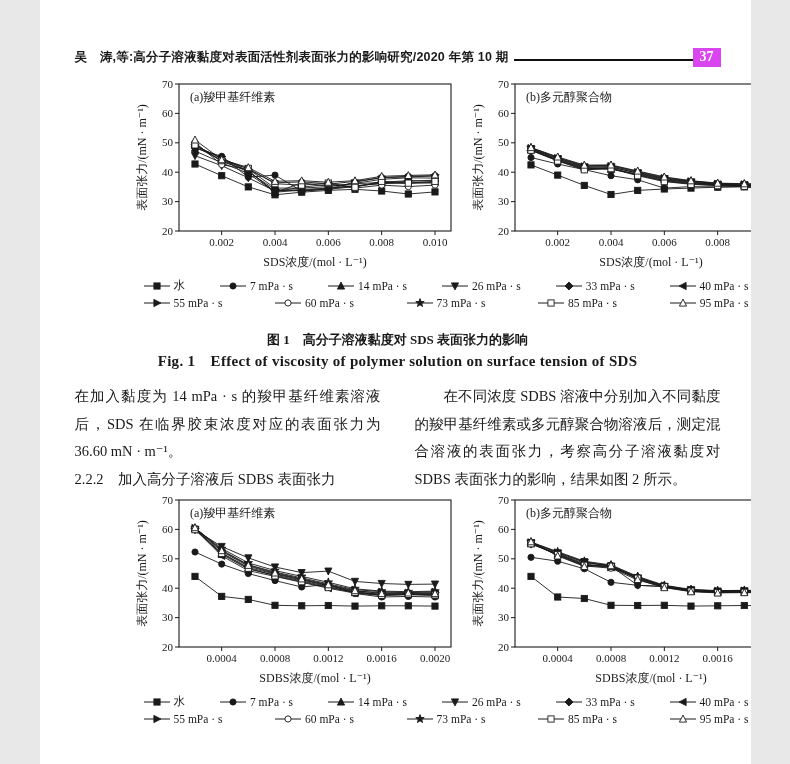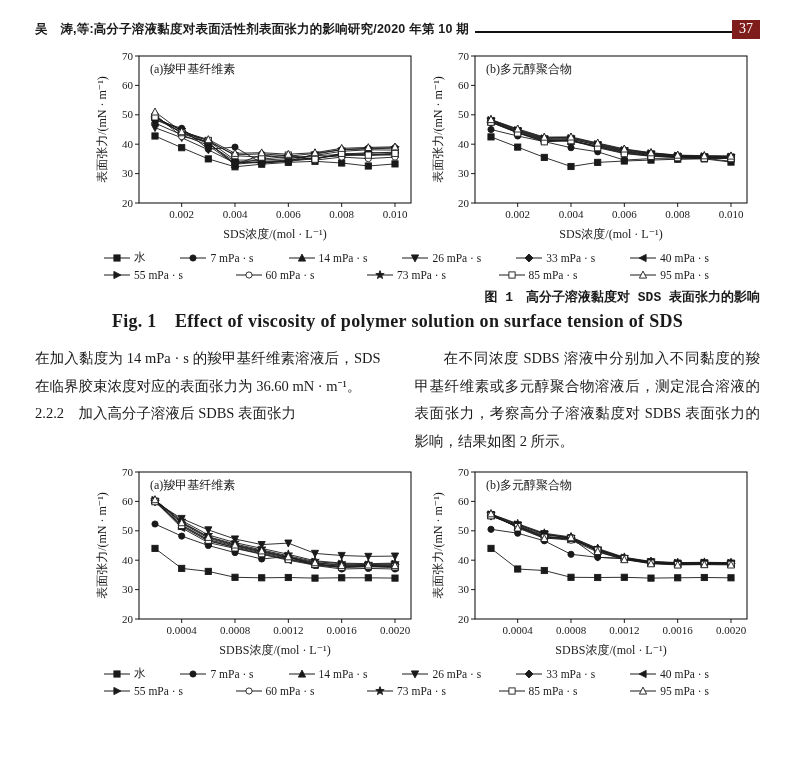--- a/index.html
+++ b/index.html
@@ -1,55 +1,55 @@
 <!DOCTYPE html>
 <html><head>
 <meta charset="utf-8">
 <style>
   html,body{margin:0;padding:0;background:#e8e8e8;}
   .page{
-    width:790px;height:764px;background:#fff;color:#1a1a1a;
+    width:711px;height:764px;background:#fff;color:#1a1a1a;
     font-family:"Liberation Serif","DejaVu Serif",serif;
-    box-sizing:border-box;padding:20px 30px 0 35px;overflow:hidden;
+    box-sizing:border-box;padding:48px 30px 0 35px;overflow:hidden;
     margin:0 auto;position:relative;
   }
   
   .hdr{display:flex;align-items:center;margin-bottom:10px;}
   .running-title{
     font-family:"Liberation Sans","DejaVu Sans",sans-serif;
     font-weight:bold;font-size:12.5px;white-space:nowrap;letter-spacing:.2px;
   }
   .header-rule{flex:1;height:0;border-bottom:2px solid #111;margin-left:6px;transform:translateY(2px);}
   .page-badge{
-    background:#7f1d1d;color:#fff;font-weight:normal;font-size:14px;
+    background:#d946ef;color:#fff;font-weight:bold;font-size:14px;
     padding:2px 7px 3px;margin-left:0;line-height:1;
     font-family:"Liberation Serif",serif;
   }
   
   .charts-row{display:flex;gap:8px;margin-left:58px;}
   .chart svg{display:block;}
   .sv-tick{font-size:11px;font-family:"Liberation Serif","DejaVu Serif",serif;fill:#1a1a1a;}
   .sv-axis{font-size:12px;font-family:"Liberation Serif","DejaVu Serif",serif;fill:#1a1a1a;}
   .sv-anno{font-size:12px;font-family:"Liberation Serif","DejaVu Serif",serif;fill:#1a1a1a;}
   
   .legend{width:606px;margin:4px 0 0 68px;}
   .legend-row{display:flex;justify-content:space-between;align-items:center;height:17px;}
   .legend-item{display:inline-flex;align-items:center;gap:3px;white-space:nowrap;}
   .legend-label{font-size:11.5px;font-family:"Liberation Serif","DejaVu Serif",serif;}
   
   .caption-cn{
-    text-align:right;font-weight:bold;font-size:13px;margin-top:5px;
-    font-family:Liberation Mono, monospace;
+    text-align:center;font-weight:bold;font-size:13px;margin-top:20px;
+    font-family:Liberation Serif, serif;
   }
   .caption-en{
-    text-align:center;font-weight:bold;font-size:18px;margin-top:3px;
+    text-align:center;font-weight:bold;font-size:15px;margin-top:3px;
     font-family:"Liberation Serif","DejaVu Serif",serif;letter-spacing:.3px;
   }
   
-  .body-cols{display:flex;gap:34px;margin:12px 0 10px;font-family:Liberation Serif, serif;}
+  .body-cols{display:flex;gap:34px;margin:12px 0 0;}
   .body-col{flex:1;font-size:14.5px;line-height:1.9;text-align:justify;}
   .body-col p{margin:0;}
   .p-indent{text-indent:2em;}
   .section-heading{margin-top:2px;}
 </style>
 </head>
 <body>
 
 <div class="page">
 

